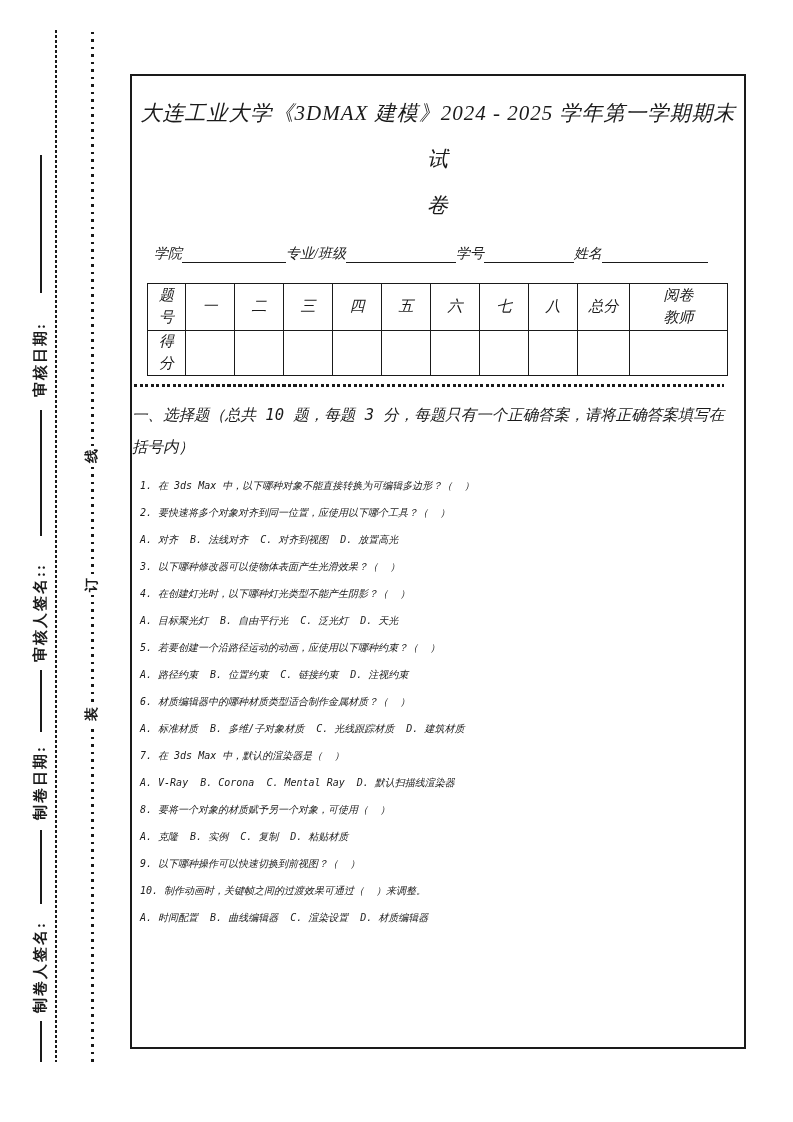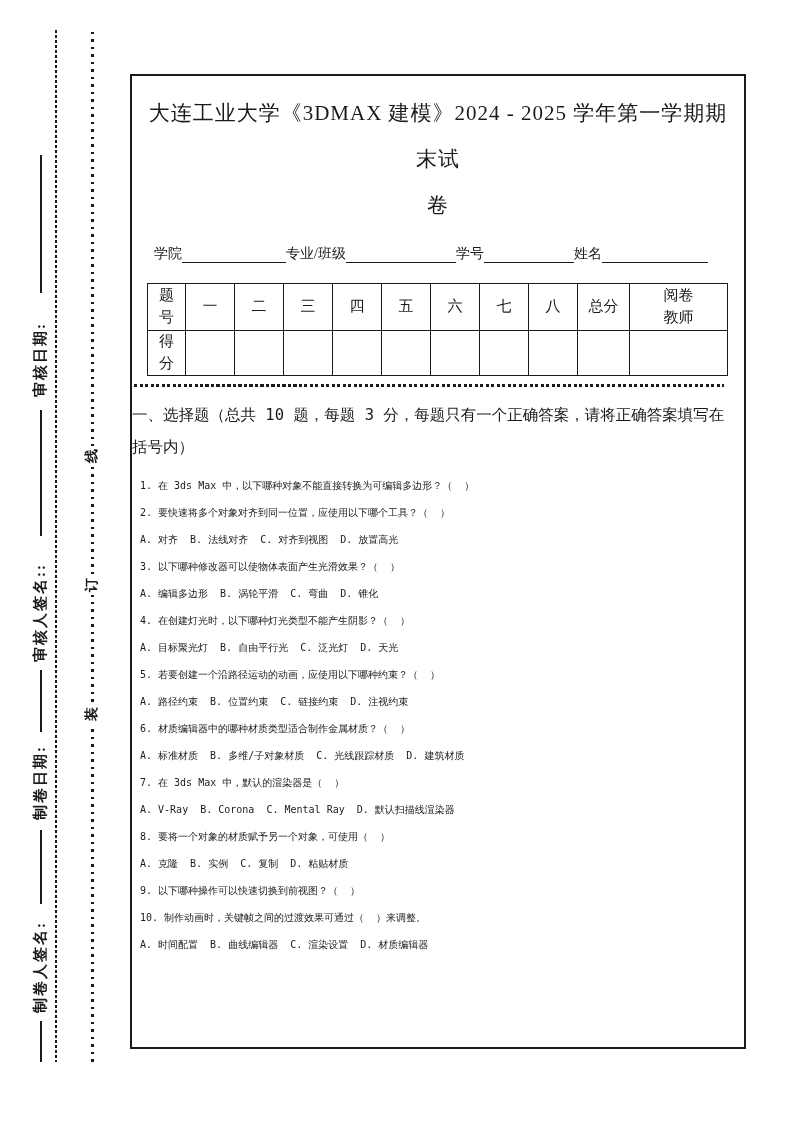--- a/index.html
+++ b/index.html
@@ -11,21 +11,21 @@
   .vline{position:absolute;left:40px;width:1.5px;background:#1a1a1a;}
   .dense-vline{position:absolute;left:55px;top:30px;height:1032px;width:2px;
        background:repeating-linear-gradient(#1a1a1a 0 3px,transparent 3px 5px);}
   .dot-vline{position:absolute;left:91px;top:32px;height:1032px;width:2.5px;
        background:repeating-linear-gradient(#1a1a1a 0 2.5px,transparent 2.5px 7.5px);}
   .bind-char{position:absolute;left:82px;width:20px;height:22px;line-height:22px;
        text-align:center;background:#ffffff;transform:rotate(-90deg);
        font-size:14px;font-weight:bold;}
   
   .exam-box{position:absolute;left:130px;top:74px;width:616px;height:975px;
-       border:2px solid #1a1a1a;box-sizing:border-box;}
+       border:2px solid #1a1a1a;box-sizing:border-box;font-style:italic;}
   .title{margin:14px 8px 0 8px;text-align:center;font-size:21px;letter-spacing:1px;
        line-height:2.2;font-weight:normal;}
   .form-row{display:flex;align-items:flex-end;margin:16px 20px 0 22px;
        font-size:14px;white-space:nowrap;}
   .blank{border-bottom:1.5px solid #1a1a1a;height:17px;display:inline-block;}
   .b1{width:104px;} .b2{width:110px;} .b3{width:90px;} .b4{width:106px;}
   table.score-table{border-collapse:collapse;margin:20px 24px 0 15px;
        width:580px;table-layout:fixed;font-size:15px;}
   table.score-table td{border:1.6px solid #1a1a1a;text-align:center;
        vertical-align:middle;white-space:pre-line;line-height:1.45;padding:0;}
@@ -128,21 +128,20 @@
 
     <div class="dotted-sep"></div>
 
     <div class="section-heading body-text">一、选择题（总共 10 题，每题 3 分，每题只有一个正确答案，请将正确答案填写在括号内）</div>
 
     <div class="questions body-text">
       <div class="q-line">1. 在 3ds Max 中，以下哪种对象不能直接转换为可编辑多边形？（  ）</div>
       <div class="q-line">2. 要快速将多个对象对齐到同一位置，应使用以下哪个工具？（  ）</div>
       <div class="opt-line">A. 对齐  B. 法线对齐  C. 对齐到视图  D. 放置高光</div>
       <div class="q-line">3. 以下哪种修改器可以使物体表面产生光滑效果？（  ）</div>
-      <div class="opt-line">A. 编辑多边形  B. 涡轮平滑  C. 弯曲  D. 锥化</div>
       <div class="q-line">4. 在创建灯光时，以下哪种灯光类型不能产生阴影？（  ）</div>
       <div class="opt-line">A. 目标聚光灯  B. 自由平行光  C. 泛光灯  D. 天光</div>
       <div class="q-line">5. 若要创建一个沿路径运动的动画，应使用以下哪种约束？（  ）</div>
       <div class="opt-line">A. 路径约束  B. 位置约束  C. 链接约束  D. 注视约束</div>
       <div class="q-line">6. 材质编辑器中的哪种材质类型适合制作金属材质？（  ）</div>
       <div class="opt-line">A. 标准材质  B. 多维/子对象材质  C. 光线跟踪材质  D. 建筑材质</div>
       <div class="q-line">7. 在 3ds Max 中，默认的渲染器是（  ）</div>
       <div class="opt-line">A. V-Ray  B. Corona  C. Mental Ray  D. 默认扫描线渲染器</div>
       <div class="q-line">8. 要将一个对象的材质赋予另一个对象，可使用（  ）</div>
       <div class="opt-line">A. 克隆  B. 实例  C. 复制  D. 粘贴材质</div>

